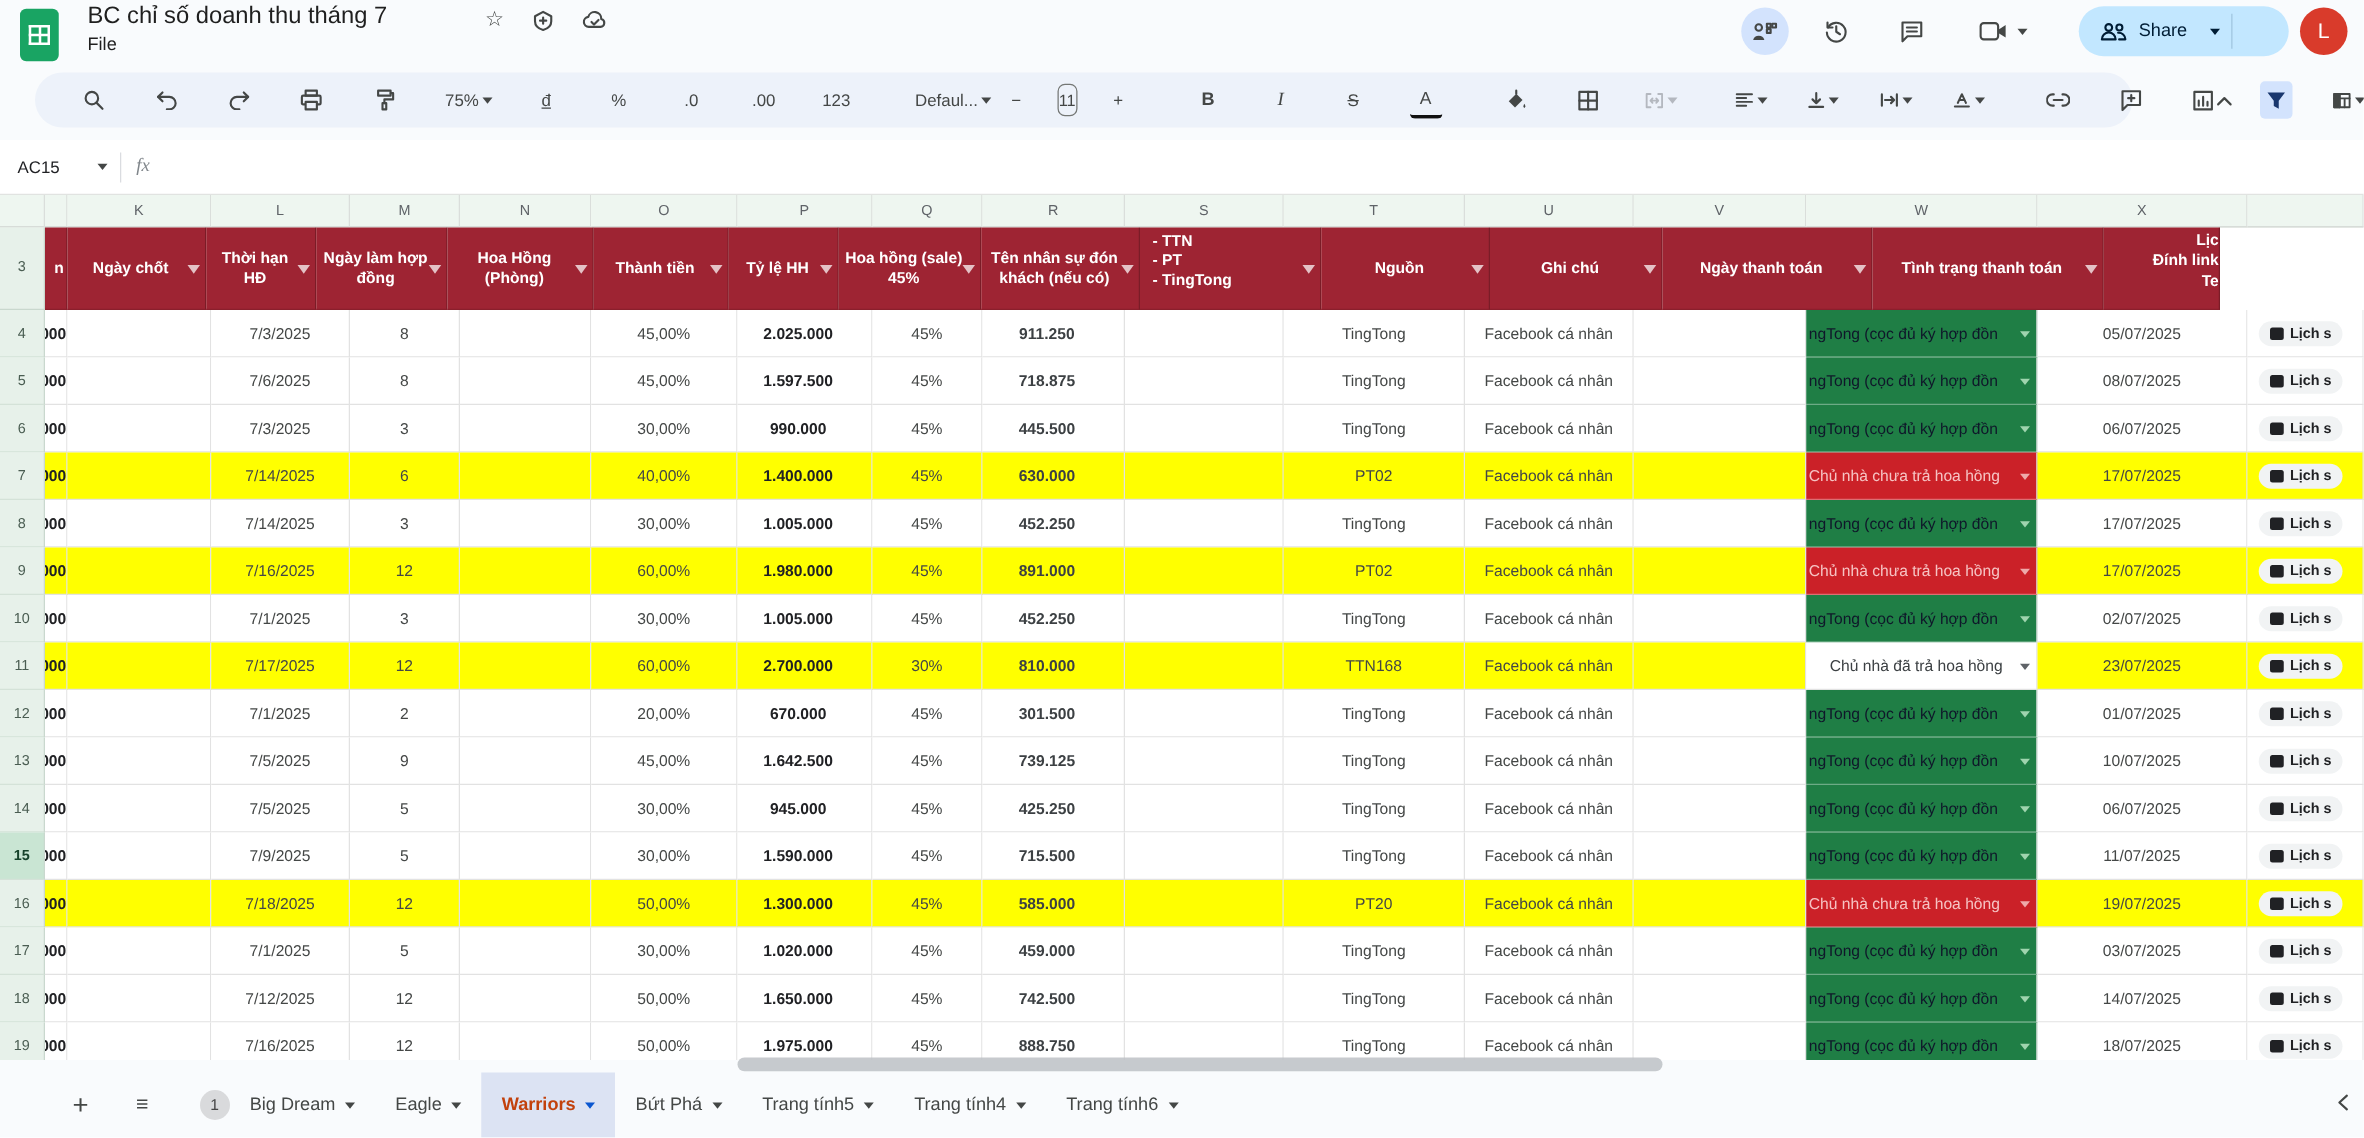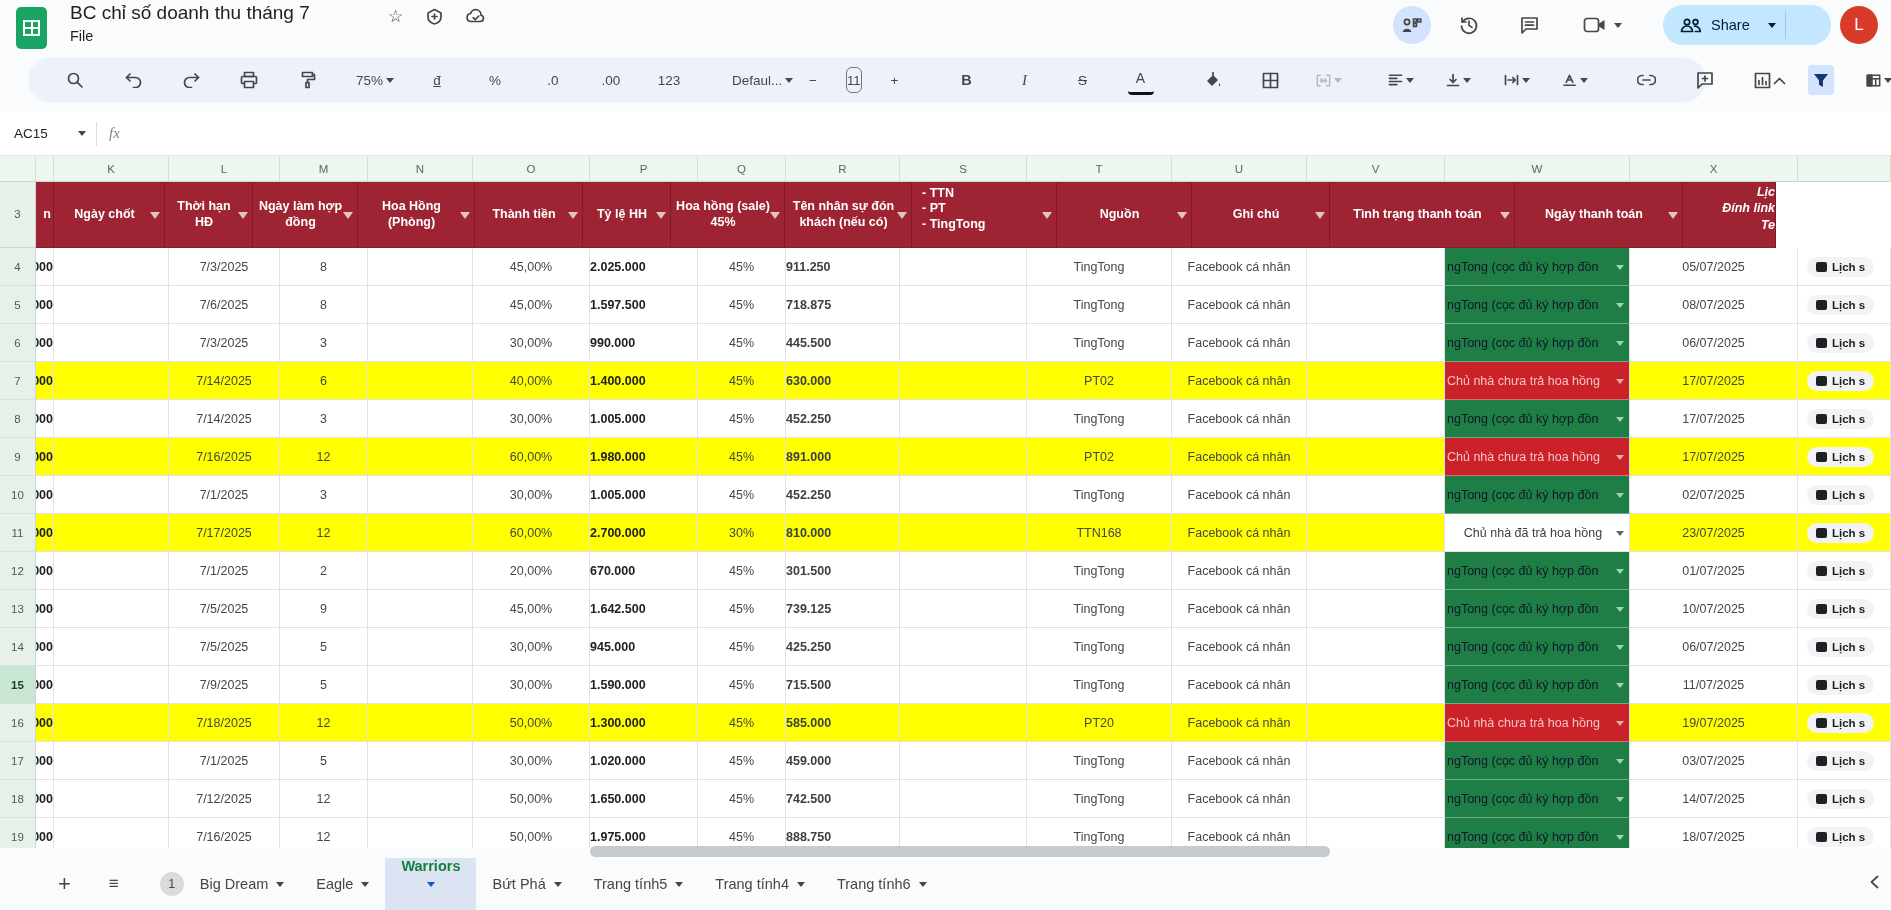--- a/index.html
+++ b/index.html
@@ -58,30 +58,30 @@
   .w-gut{width:36px}.w-j{width:18px}.w-k{width:115px}.w-l{width:111px}.w-m{width:88px}.w-n{width:105px}.w-o{width:117px}.w-p{width:108px}.w-q{width:88px}.w-r{width:114px}.w-s{width:127px}.w-t{width:145px}.w-u{width:135px}.w-v{width:138px}.w-w{width:185px}.w-x{width:168px}.w-y{width:93px}
   
   #letters .cell { height:26px; background:#eef6f0; justify-content:center; font-size:11.5px; color:#5f6368; border-right:1px solid #dadedb; border-bottom:1px solid #cfd4d0; }
   
   #hdr .cell { height:66px; background:#9e2433; border-right:1px solid rgba(0,0,0,.22); border-bottom:1px solid #8a1f2c; color:#fff; font-weight:bold; font-size:12.5px; justify-content:center; text-align:center; line-height:1.25; padding:0 14px 0 5px; }
   #hdr .gut { background:#e7f1ea; color:#4a5d52; font-weight:normal; font-size:11.5px; border-right:1px solid #c9d8ce; border-bottom:1px solid #c9d8ce; padding:0; }
   .funnel { position:absolute; right:4px; top:50%; margin-top:-3px; width:0; height:0; border-left:5px solid transparent; border-right:5px solid transparent; border-top:7px solid rgba(255,255,255,.72); }
   #hdr .t-lines { display:block; text-align:left; padding:0 5px 0 10px; }
   #hdr .t-lines .in { margin-top:-12px; }
   #hdr .t-lines .in span { display:block; }
-  #hdr .y-lines { display:block; text-align:right; padding:2px 0 0 2px; line-height:1.3;font-style:italic; }
+  #hdr .y-lines { display:block; text-align:right; padding:2px 0 0 2px; line-height:1.3; }
   #hdr .y-lines span { display:block; white-space:nowrap; }
   
   #body .cell { height:38px; background:#fff; }
   #body .row.hl .cell { background:#ffff00; }
   #body .gut { background:#e7f1ea !important; justify-content:center; font-size:11.5px; color:#4a5d52; border-right:1px solid #c9d8ce; border-bottom:1px solid #d4e2d8; }
   #body .gut.on { background:#c9e5d3 !important; color:#17432b; font-weight:bold; }
   .jcell { justify-content:flex-end; font-weight:bold; color:#202124; }
   .ctr { justify-content:center; }
-  .rgt { justify-content:flex-start; padding-right:10px; }
+  .rgt { justify-content:center; padding-right:10px; }
   .money { font-weight:bold; color:#202124; }
   .comm { font-weight:bold; color:#3c4043; }
   .st { padding:0; }
   .st .txt { flex:1; white-space:nowrap; overflow:hidden; padding-left:2px; }
   .st .arr { position:absolute; right:5px; top:50%; margin-top:-2px; width:0; height:0; border-left:4px solid transparent; border-right:4px solid transparent; border-top:5px solid #9fd4ae; }
   .st-green { background:#1f7e45 !important; color:#0f172a; border-bottom:1px solid rgba(255,255,255,.35) !important; }
   .st-red { background:#cb2128 !important; color:#f6c3c3; border-bottom:1px solid rgba(255,255,255,.35) !important; }
   .st-red .arr { border-top-color:#eea9a9; }
   .st-paid { background:#fff !important; color:#3c4043; }
   .st-paid .txt { text-align:center; padding-right:10px; }
@@ -93,21 +93,21 @@
   #hscroll { position:absolute; top:846px; left:590px; width:740px; height:11px; background:#bdc1c6; border-radius:6px; opacity:.85; }
 
   
   #tabbar { position:absolutes; }
   #tabbar { position:absolute; top:858px; left:0; width:1891px; height:52px; background:#f9fbfd; display:flex; align-items:center; }
   #add-sheet { margin-left:58px; font-size:22px; color:#444746; }
   #all-sheets { margin-left:38px; font-size:17px; color:#444746; letter-spacing:-1px; }
   .badge { width:24px; height:24px; border-radius:50%; background:#d9dadc; color:#474747; font-size:12.5px; display:flex; align-items:center; justify-content:center; margin-left:42px; }
   .tab { height:52px; display:flex; align-items:center; gap:8px; padding:0 16px; font-size:14.5px; color:#444746; white-space:nowrap; }
   .tab .caret { border-top-color:#444746; }
-  .tab.active { background:#dce3f3; color:#15803d; font-weight:bold;flex-direction:column; }
+  .tab.active { background:#dce3f3; color:#c2410c; font-weight:bold; }
   .tab.active .caret { border-top-color:#0b57d0; }
   #tab-right-chevron { position:absolute; right:12px; top:16px; font-size:17px; color:#444746; }
 </style>
 </head>
 <body>
 
 <div id="app">
 
   <div id="titlebar">
     <div id="logo">
@@ -409,26 +409,26 @@
         <span class="funnel"></span>
       </div>
       <div class="cell w-u">
           <span>Nguồn</span>
           <span class="funnel"></span>
         </div>
       <div class="cell w-v">
           <span>Ghi chú</span>
           <span class="funnel"></span>
         </div>
+      <div class="cell w-x">
+          <span>Ngày thanh toán</span>
+          <span class="funnel"></span>
+        </div>
       <div class="cell w-w">
           <span>Tình trạng thanh toán</span>
-          <span class="funnel"></span>
-        </div>
-      <div class="cell w-x">
-          <span>Ngày thanh toán</span>
           <span class="funnel"></span>
         </div>
       <div class="cell w-y y-lines">
         <span>Lịc</span>
         <span>Đính link</span>
         <span>Te</span>
       </div>
     </div>
 
     <div id="body">

